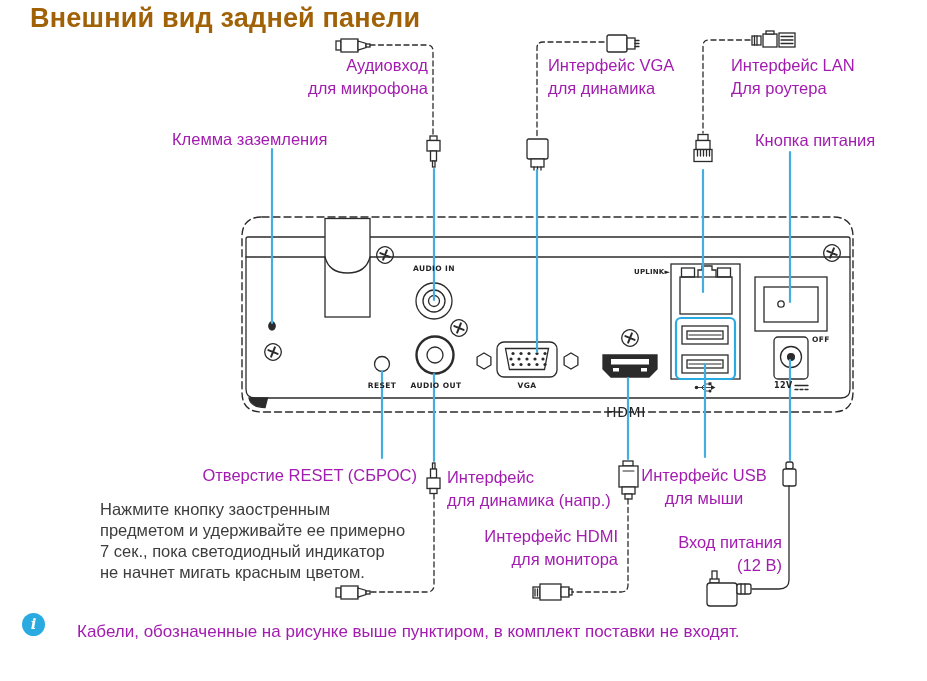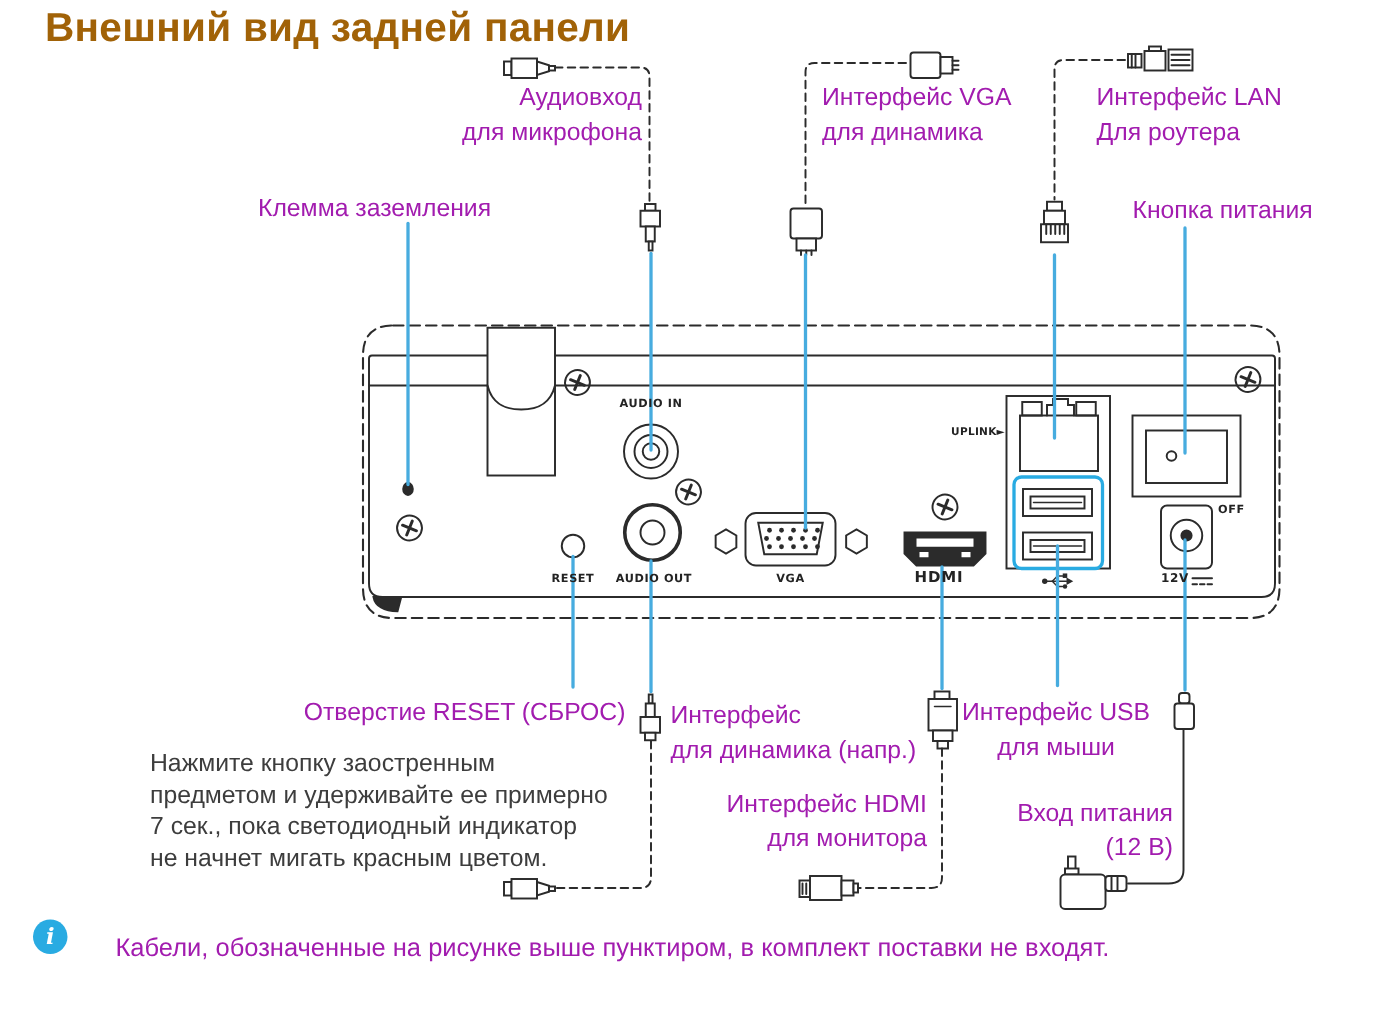--- a/index.html
+++ b/index.html
@@ -4,21 +4,21 @@
 <style>
   html,body{margin:0;padding:0;background:#fff;}
   body{width:927px;height:681px;position:relative;font-family:"Liberation Sans",sans-serif;overflow:hidden;}
   .abs{position:absolute;}
   .lbl{font-size:16.5px;color:#a21caf;line-height:23px;white-space:pre-line;}
   .right{text-align:right;}
   .center{text-align:center;}
   .para{font-size:16.5px;color:#3d3d3d;line-height:21px;white-space:pre-line;}
   .title{font-size:27px;font-weight:bold;color:#a16207;letter-spacing:.2px;}
   .plbl{font-size:7.5px;font-weight:bold;color:#232323;font-family:"DejaVu Sans",sans-serif;letter-spacing:.4px;}
-  .hdmi-logo{font-size:10px;font-weight:700;letter-spacing:.6px;}
+  .hdmi-logo{font-size:14px;font-weight:400;letter-spacing:.6px;margin-top:24px;}
   .uplink{font-size:7px;letter-spacing:.2px;}
   .note-text{font-size:17px;color:#a21caf;}
   .badge{width:23px;height:23px;border-radius:50%;background:#29abe2;color:#fff;
          font-family:"DejaVu Serif",serif;font-style:italic;font-weight:bold;
          font-size:15px;text-align:center;line-height:22px;}
   svg{position:absolute;left:0;top:0;}
 </style>
 </head>
 <body>
 
@@ -265,18 +265,18 @@
 <div class="abs lbl center" style="left:641px;top:464px;width:126px;">Интерфейс USB
 для мыши</div>
 <div class="abs lbl right" style="right:145px;top:531px;">Вход питания
 (12 В)</div>
 
 <div class="abs plbl center" style="left:394px;top:264px;width:80px;">AUDIO IN</div>
 <div class="abs plbl center" style="left:352px;top:381px;width:60px;">RESET</div>
 <div class="abs plbl center" style="left:396px;top:381px;width:80px;">AUDIO OUT</div>
 <div class="abs plbl center" style="left:497px;top:381px;width:60px;">VGA</div>
 <div class="abs plbl center hdmi-logo" style="left:595px;top:380px;width:62px;">HDMI</div>
-<div class="abs plbl right uplink" style="left:608px;top:284px;width:62px;text-align:right;">UPLINK►</div>
+<div class="abs plbl right uplink" style="left:608px;top:268px;width:62px;text-align:right;">UPLINK►</div>
 <div class="abs plbl" style="left:812px;top:335px;">OFF</div>
 <div class="abs plbl" style="left:774px;top:381px;font-size:8px;">12V</div>
 
 <div class="abs badge" style="left:22px;top:613px;">i</div>
 <div class="abs note-text" style="left:77px;top:622px;">Кабели, обозначенные на рисунке выше пунктиром, в комплект поставки не входят.</div>
 
 </body></html>

